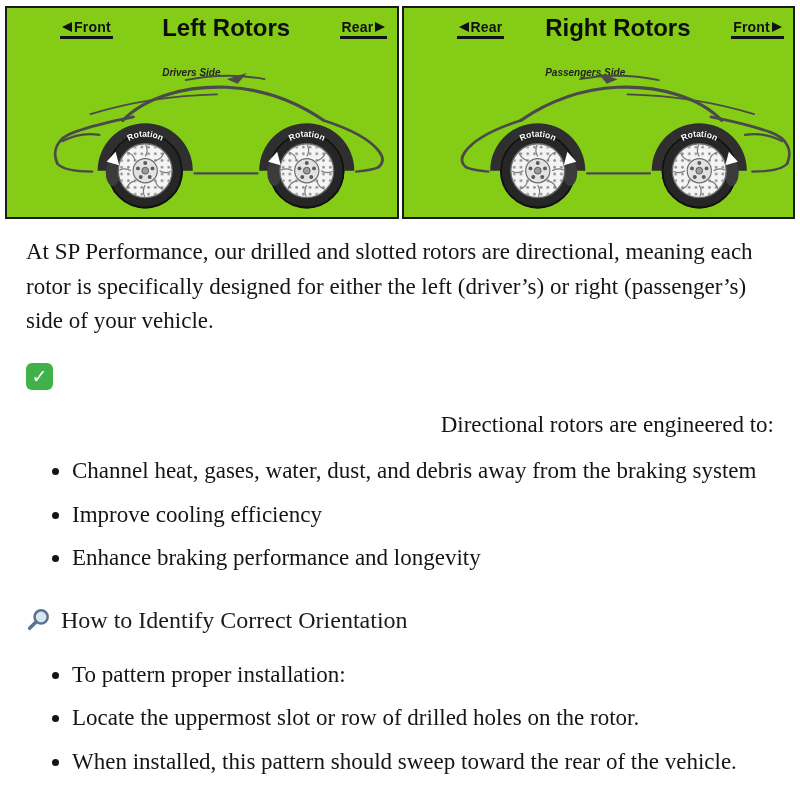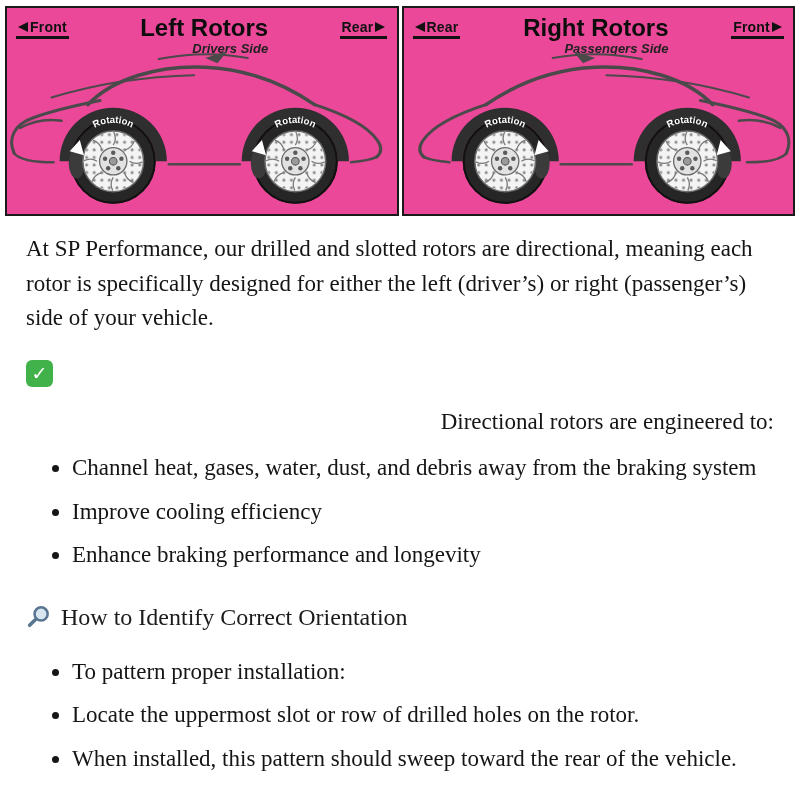--- a/index.html
+++ b/index.html
@@ -4,34 +4,34 @@
 <style>
   * { margin:0; padding:0; box-sizing:border-box; }
   html,body { background:#ffffff; }
   body {
     width:800px; min-height:800px; margin:0 auto;
     font-family:"Liberation Serif", serif; color:#151515;
   }
 
   
   .diagram { display:flex; gap:3px; padding:6px 5px 0 5px; }
-  .panel { flex:1; border:2px solid #1a1a1a; background:#ec4899; overflow:hidden; }
+  .panel { flex:1; border:2px solid #1a1a1a; background:#84cc16; overflow:hidden;padding-left:44px; }
   .panel-header {
     display:flex; justify-content:space-between; align-items:flex-start;
     padding:7px 9px 0 9px; font-family:"Liberation Sans", sans-serif;
   }
   .harrow { display:flex; align-items:center; gap:2px; border-bottom:3px solid #111;
             padding:0 2px 1px 2px; margin-top:4px; }
   .harrow-label { font-size:14px; font-weight:bold; letter-spacing:.2px; color:#111; }
   .tri { width:0; height:0; border-top:5px solid transparent; border-bottom:5px solid transparent; }
   .tri-l { border-right:10px solid #111; }
   .tri-r { border-left:10px solid #111; }
-  .panel-titles { text-align:right; line-height:1.12; }
+  .panel-titles { text-align:left; line-height:1.12; }
   .panel-title { font-size:24px; font-weight:bold; color:#0d0d0d; }
-  .panel-subtitle { font-size:13px; font-weight:bold; font-style:italic; color:#222; }
+  .panel-subtitle { font-size:10px; font-weight:bold; font-style:italic; color:#222;margin-top:25px; }
   svg.car { display:block; width:100%; height:auto; margin-top:-6px; }
   .rottext { font-family:"Liberation Sans",sans-serif; font-size:9.5px; font-weight:bold; fill:#ffffff; }
   .rotarrow { fill:#ffffff; }
 
   
   .article { padding:16px 26px 10px 26px; font-size:23px; line-height:1.5; }
   .intro { margin-bottom:8px; }
   h2 { font-size:24px; display:flex; align-items:center; gap:10px; }
   .h-why { font-weight:bold; margin:24px 0 18px 0; }
   .h-orient { font-weight:normal; margin:26px 0 20px 0; color:#1b1b1b; }

